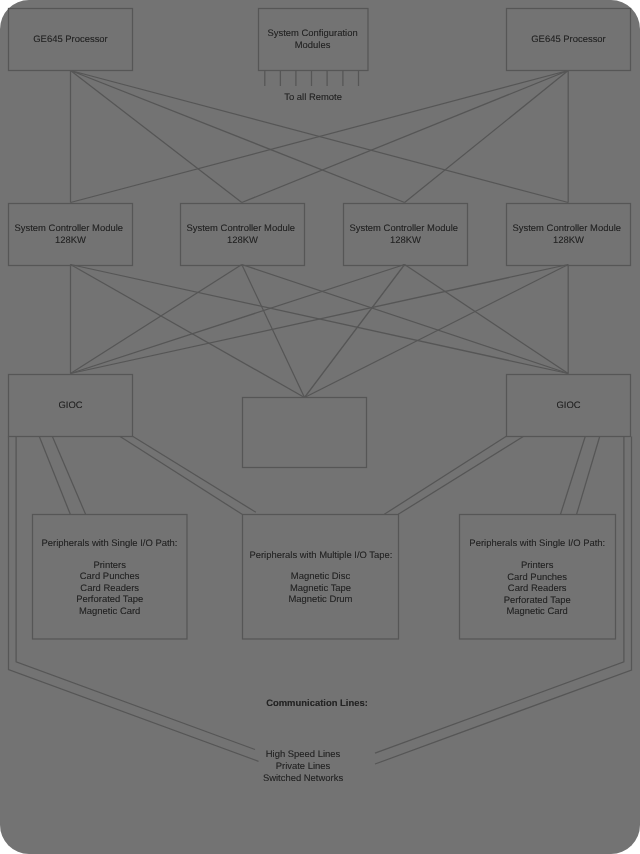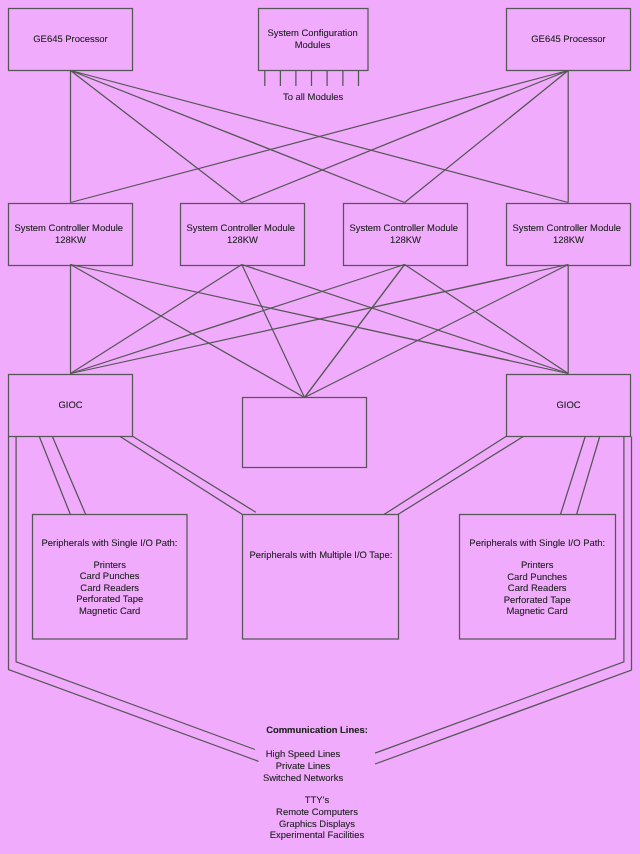--- a/index.html
+++ b/index.html
@@ -1,21 +1,21 @@
 <!DOCTYPE html>
 <html><head>
 <meta charset="utf-8">
 <title>GE645 System Configuration Diagram</title>
 <style>
   html,body{margin:0;padding:0;background:#ffffff;}
   body{width:640px;height:854px;overflow:hidden;
        font-family:"Liberation Sans",sans-serif;color:#1c1c1c;
        -webkit-font-smoothing:antialiased;
        text-rendering:geometricPrecision;}
-  #stage{position:relative;width:640px;height:854px;background:#f0abfc;}
+  #stage{position:relative;width:640px;height:854px;background:#737373;border-radius:29px;}
   svg.layer{position:absolute;left:0;top:0;width:640px;height:854px;overflow:visible;}
   .node{position:absolute;box-sizing:border-box;background:transparent;}
   .txt{position:absolute;text-align:center;font-size:9.45px;line-height:11.6px;
        white-space:pre;color:#242424;transform:translateZ(0);
        text-shadow:0 0 0.35px rgba(0,0,0,0.3);}
   .bold{font-weight:bold;}
 </style>
 </head>
 <body>
 
@@ -74,21 +74,21 @@
 
   <div class="node" style="left:8px;top:8px;width:125px;height:63px;"></div>
   <div class="txt" style="left:8px;top:33.94px;width:125px;">GE645 Processor</div>
 
   <div class="node" style="left:506px;top:8px;width:125px;height:63px;"></div>
   <div class="txt" style="left:506px;top:33.94px;width:125px;">GE645 Processor</div>
 
   <div class="node" style="left:258px;top:8px;width:111px;height:63px;"></div>
   <div class="txt" style="left:252.6px;top:28.34px;width:120px;">System Configuration
 Modules</div>
-  <div class="txt" style="left:253.1px;top:92.34px;width:120px;">To all Modules</div>
+  <div class="txt" style="left:253.1px;top:92.34px;width:120px;">To all Remote</div>
 
   <div class="node" style="left:8px;top:203px;width:125px;height:63px;"></div>
   <div class="txt" style="left:3.3px;top:223.34px;width:131px;">System Controller Module</div>
   <div class="txt" style="left:8px;top:235.04px;width:125px;">128KW</div>
 
   <div class="node" style="left:180px;top:203px;width:125px;height:63px;"></div>
   <div class="txt" style="left:175.3px;top:223.34px;width:131px;">System Controller Module</div>
   <div class="txt" style="left:180px;top:235.04px;width:125px;">128KW</div>
 
   <div class="node" style="left:343px;top:203px;width:125px;height:63px;"></div>
@@ -110,31 +110,30 @@
   <div class="node" style="left:32px;top:514px;width:156px;height:126px;"></div>
   <div class="txt" style="left:27px;top:538.14px;width:165px;">Peripherals with Single I/O Path:</div>
   <div class="txt" style="left:32.2px;top:559.94px;width:155px;line-height:11.4px;">Printers
 Card Punches
 Card Readers
 Perforated Tape
 Magnetic Card</div>
 
   <div class="node" style="left:242px;top:514px;width:157px;height:126px;"></div>
   <div class="txt" style="left:237.4px;top:549.54px;width:167px;">Peripherals with Multiple I/O Tape:</div>
+  <div class="txt" style="left:242px;top:571.16px;width:157px;line-height:11.55px;">Magnetic Disc
+Magnetic Tape
+Magnetic Drum</div>
 
   <div class="node" style="left:459px;top:514px;width:157px;height:126px;"></div>
   <div class="txt" style="left:454.3px;top:538.34px;width:166px;">Peripherals with Single I/O Path:</div>
   <div class="txt" style="left:459.2px;top:560.44px;width:156px;line-height:11.4px;">Printers
 Card Punches
 Card Readers
 Perforated Tape
 Magnetic Card</div>
 
-  <div class="txt bold" style="left:217px;top:725px;width:200px;">Communication Lines:</div>
+  <div class="txt bold" style="left:217px;top:698px;width:200px;">Communication Lines:</div>
   <div class="txt" style="left:203px;top:749.19px;width:200px;line-height:11.7px;">High Speed Lines
 Private Lines
 Switched Networks</div>
-  <div class="txt" style="left:217px;top:795.44px;width:200px;line-height:11.6px;">TTY's
-Remote Computers
-Graphics Displays
-Experimental Facilities</div>
 
 </div>
 
 </body></html>

